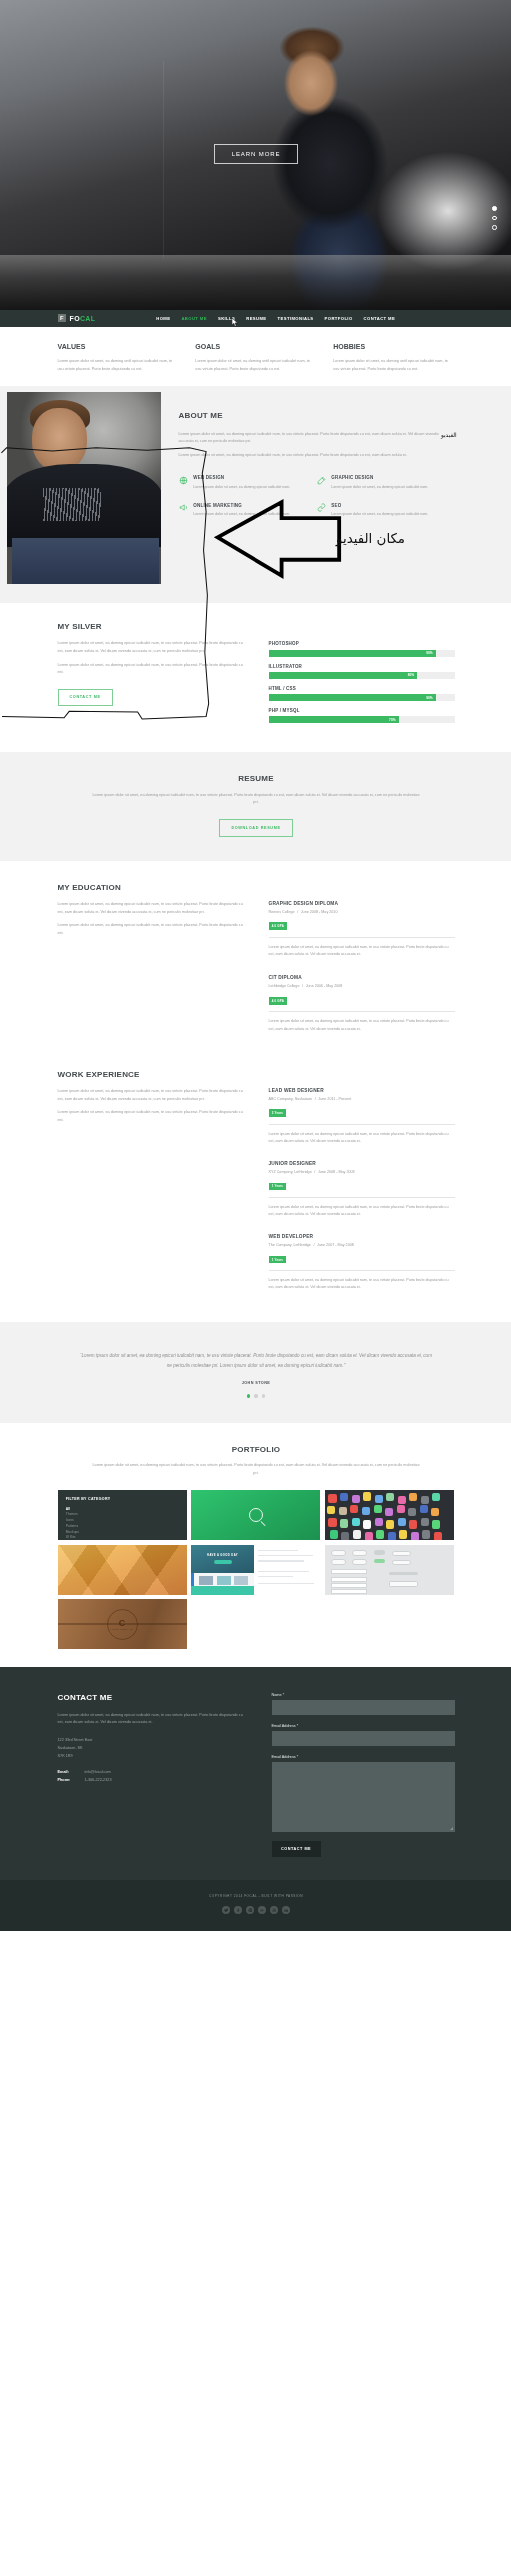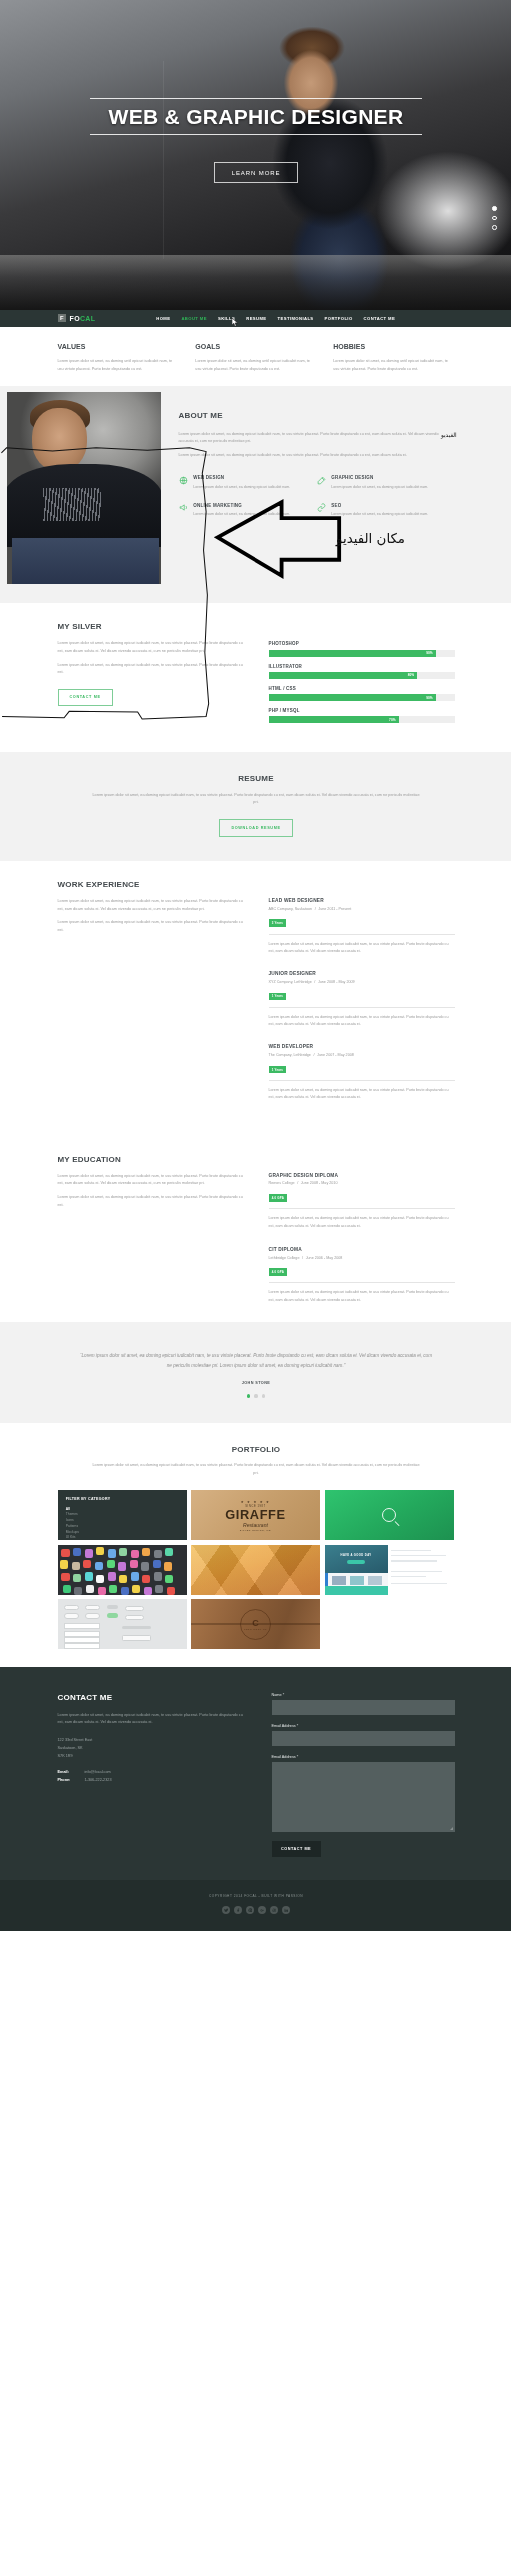--- a/index.html
+++ b/index.html
@@ -340,21 +340,20 @@
 </head>
 <body>
 
 <div class="wrap">
 
   <section class="hero">
     <div class="hero-wallseam"></div>
     <div class="hero-figure"></div>
     <div class="hero-floor"></div>
     <div class="hero-inner">
-      <div class="hero-title">WEB &amp; GRAPHIC DESIGNER</div>
       <button class="hero-btn">LEARN MORE</button>
     </div>
     <div class="hero-dots">
       <span class="hero-dot on"></span>
       <span class="hero-dot"></span>
       <span class="hero-dot"></span>
     </div>
   </section>
 
   <nav class="nav">
@@ -517,20 +516,48 @@
   </section>
 
   <section class="sec grey" style="padding:0;">
     <div class="container resume-wrap">
       <h2 class="sec-title center">RESUME</h2>
       <p>Lorem ipsum dolor sit amet, ea doming epicuri iudicabit nam, te usu virtute placerat. Purto brute disputando cu est, eam dicam soluta ei. Vel dicam vivendo accusata ei, cum ne periculis molestiae pri.</p>
       <button class="btn-ghost" style="margin-top:12.8px;">DOWNLOAD RESUME</button>
     </div>
   </section>
 
+  <section class="sec white" style="padding:22px 0 6.4px;">
+    <div class="container">
+      <h2 class="sec-title">MY EDUCATION</h2>
+      <div class="tl">
+        <div class="tl-left">
+          <p class="body">Lorem ipsum dolor sit amet, ea doming epicuri iudicabit nam, te usu virtute placerat. Purto brute disputando cu est, eam dicam soluta ei. Vel dicam vivendo accusata ei, cum ne periculis molestiae pri.</p>
+          <p class="body">Lorem ipsum dolor sit amet, ea doming epicuri iudicabit nam, te usu virtute placerat. Purto brute disputando cu est.</p>
+        </div>
+        <div class="tl-right">
+          <div class="tl-item">
+            <h4>GRAPHIC DESIGN DIPLOMA</h4>
+            <div class="tl-meta"><span>Reeves College</span><span class="sep">/</span><span>June 2008 - May 2010</span></div>
+            <span class="badge">4.0 GPA</span>
+            <div class="tl-rule"></div>
+            <p>Lorem ipsum dolor sit amet, ea doming epicuri iudicabit nam, te usu virtute placerat. Purto brute disputando cu est, eam dicam soluta ei. Vel dicam vivendo accusata ei.</p>
+          </div>
+          <div class="tl-item" style="margin-top:16.6px;">
+            <h4>CIT DIPLOMA</h4>
+            <div class="tl-meta"><span>Lethbridge College</span><span class="sep">/</span><span>June 2006 - May 2008</span></div>
+            <span class="badge">4.0 GPA</span>
+            <div class="tl-rule"></div>
+            <p>Lorem ipsum dolor sit amet, ea doming epicuri iudicabit nam, te usu virtute placerat. Purto brute disputando cu est, eam dicam soluta ei. Vel dicam vivendo accusata ei.</p>
+          </div>
+        </div>
+      </div>
+    </div>
+  </section>
+
   <section class="sec white" style="padding:19px 0 19px;">
     <div class="container">
       <h2 class="sec-title">WORK EXPERIENCE</h2>
       <div class="tl">
         <div class="tl-left">
           <p class="body">Lorem ipsum dolor sit amet, ea doming epicuri iudicabit nam, te usu virtute placerat. Purto brute disputando cu est, eam dicam soluta ei. Vel dicam vivendo accusata ei, cum ne periculis molestiae pri.</p>
           <p class="body">Lorem ipsum dolor sit amet, ea doming epicuri iudicabit nam, te usu virtute placerat. Purto brute disputando cu est.</p>
         </div>
         <div class="tl-right">
           <div class="tl-item">
@@ -544,48 +571,20 @@
             <h4>JUNIOR DESIGNER</h4>
             <div class="tl-meta"><span>XYZ Company, Lethbridge</span><span class="sep">/</span><span>June 2008 - May 2009</span></div>
             <span class="badge">1 Years</span>
             <div class="tl-rule"></div>
             <p>Lorem ipsum dolor sit amet, ea doming epicuri iudicabit nam, te usu virtute placerat. Purto brute disputando cu est, eam dicam soluta ei. Vel dicam vivendo accusata ei.</p>
           </div>
           <div class="tl-item" style="margin-top:15.4px;">
             <h4>WEB DEVELOPER</h4>
             <div class="tl-meta"><span>The Company, Lethbridge</span><span class="sep">/</span><span>June 2007 - May 2008</span></div>
             <span class="badge">1 Years</span>
-            <div class="tl-rule"></div>
-            <p>Lorem ipsum dolor sit amet, ea doming epicuri iudicabit nam, te usu virtute placerat. Purto brute disputando cu est, eam dicam soluta ei. Vel dicam vivendo accusata ei.</p>
-          </div>
-        </div>
-      </div>
-    </div>
-  </section>
-
-  <section class="sec white" style="padding:22px 0 6.4px;">
-    <div class="container">
-      <h2 class="sec-title">MY EDUCATION</h2>
-      <div class="tl">
-        <div class="tl-left">
-          <p class="body">Lorem ipsum dolor sit amet, ea doming epicuri iudicabit nam, te usu virtute placerat. Purto brute disputando cu est, eam dicam soluta ei. Vel dicam vivendo accusata ei, cum ne periculis molestiae pri.</p>
-          <p class="body">Lorem ipsum dolor sit amet, ea doming epicuri iudicabit nam, te usu virtute placerat. Purto brute disputando cu est.</p>
-        </div>
-        <div class="tl-right">
-          <div class="tl-item">
-            <h4>GRAPHIC DESIGN DIPLOMA</h4>
-            <div class="tl-meta"><span>Reeves College</span><span class="sep">/</span><span>June 2008 - May 2010</span></div>
-            <span class="badge">4.0 GPA</span>
-            <div class="tl-rule"></div>
-            <p>Lorem ipsum dolor sit amet, ea doming epicuri iudicabit nam, te usu virtute placerat. Purto brute disputando cu est, eam dicam soluta ei. Vel dicam vivendo accusata ei.</p>
-          </div>
-          <div class="tl-item" style="margin-top:16.6px;">
-            <h4>CIT DIPLOMA</h4>
-            <div class="tl-meta"><span>Lethbridge College</span><span class="sep">/</span><span>June 2006 - May 2008</span></div>
-            <span class="badge">4.0 GPA</span>
             <div class="tl-rule"></div>
             <p>Lorem ipsum dolor sit amet, ea doming epicuri iudicabit nam, te usu virtute placerat. Purto brute disputando cu est, eam dicam soluta ei. Vel dicam vivendo accusata ei.</p>
           </div>
         </div>
       </div>
     </div>
   </section>
 
   <section class="sec grey" style="padding:0;">
     <div class="testi">
@@ -611,27 +610,20 @@
         <ul>
           <li class="on">All</li>
           <li>Themes</li>
           <li>Icons</li>
           <li>Patterns</li>
           <li>Mockups</li>
           <li>UI Kits</li>
         </ul>
       </div>
 
-      <div class="tile tile-giraffe">
-        <div class="stars">★ ★ ★ ★ ★</div>
-        <div class="since">SINCE 1987</div>
-        <div class="big">GIRAFFE</div>
-        <div class="sub">Restaurant</div>
-        <div class="loc">SILVER SPRING, MD</div>
-      </div>
 
       <div class="tile tile-green">
         <span class="glass"></span>
       </div>
 
 
       <div class="tile tile-icons">
         <i style="left:3.8px;  top:3.8px;  background:#e8524a;"></i>
         <i style="left:15.4px; top:2.6px;  background:#4a6fc3;"></i>
         <i style="left:27px; top:4.5px;  background:#c578d6;"></i>

